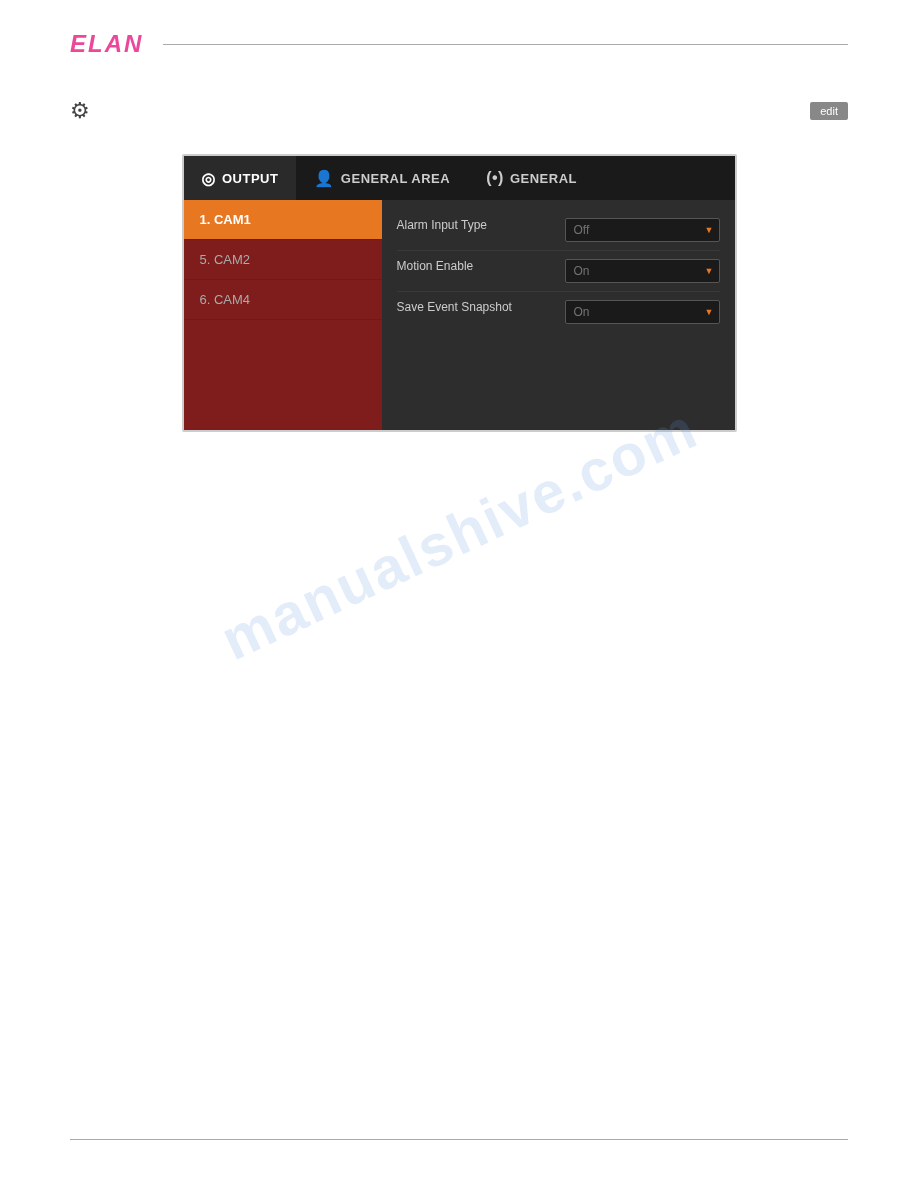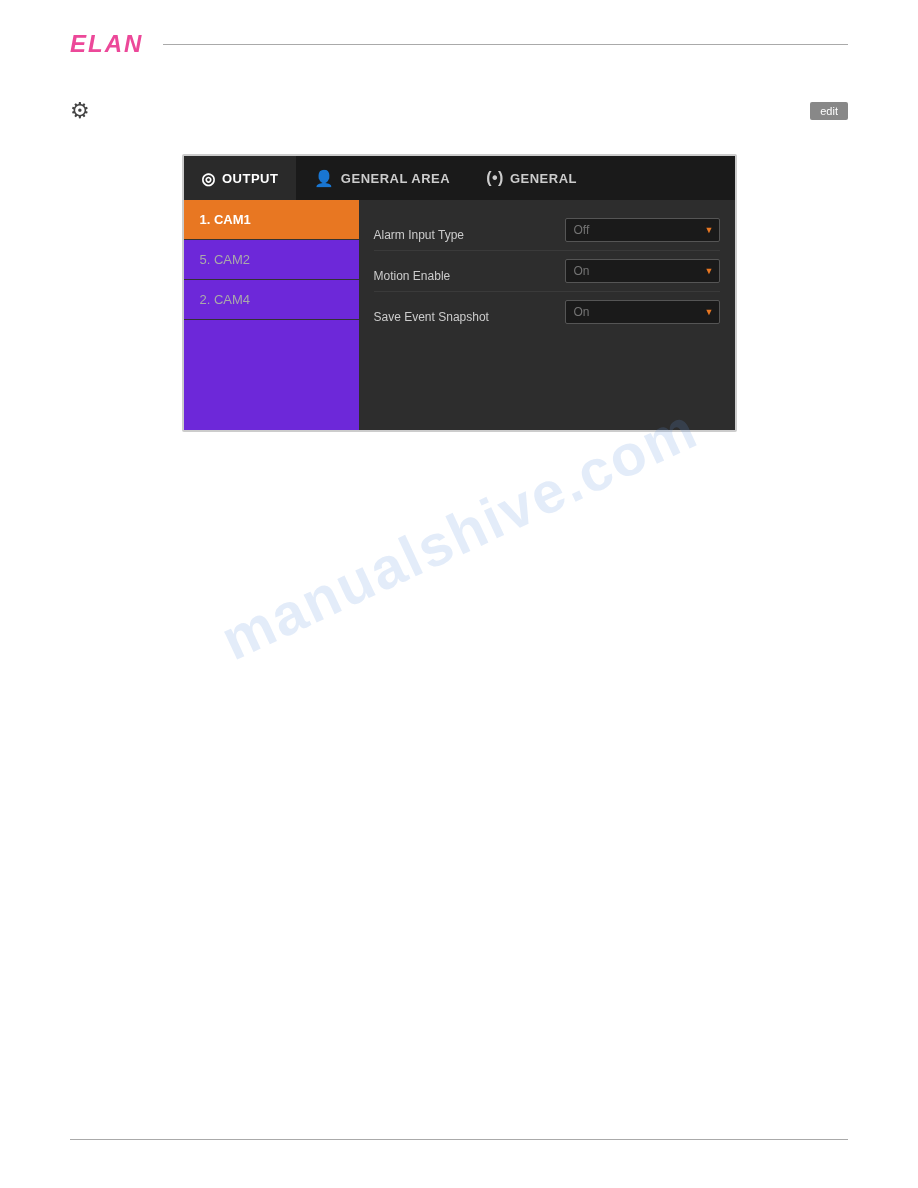--- a/index.html
+++ b/index.html
@@ -95,22 +95,22 @@
 
     
     .content-area {
       display: flex;
       background: #2a2a2a;
       min-height: 230px;
     }
 
     
     .sidebar {
-      width: 175px;
-      background: #6d28d9;
+      width: 198px;
+      background: #7f1d1d;
       flex-shrink: 0;
     }
     .sidebar-item {
       padding: 12px 16px;
       color: #aaa;
       font-size: 13px;
       cursor: pointer;
       border-bottom: 1px solid #333;
     }
     .sidebar-item.active {
@@ -120,21 +120,21 @@
     }
 
     
     .settings-panel {
       flex: 1;
       padding: 10px 15px;
       background: #2d2d2d;
     }
     .setting-row {
       display: flex;
-      align-items: flex-end;
+      align-items: flex-start;
       justify-content: space-between;
       padding: 8px 0;
       border-bottom: 1px solid #3a3a3a;
     }
     .setting-row:last-child {
       border-bottom: none;
       gap: 25px;
     }
     .setting-label {
       color: #cccccc;
@@ -228,21 +228,21 @@
     <div class="content-area">
 
       <div class="sidebar">
         <div class="sidebar-item active">
           <span>1. CAM1</span>
         </div>
         <div class="sidebar-item">
           <span>5. CAM2</span>
         </div>
         <div class="sidebar-item">
-          <span>2. CAM4</span>
+          <span>6. CAM4</span>
         </div>
       </div>
 
       <div class="settings-panel">
 
         <div class="setting-row">
           <span class="setting-label">Alarm Input Type</span>
           <div class="select-wrapper">
             <select class="setting-select">
               <option>Off</option>

